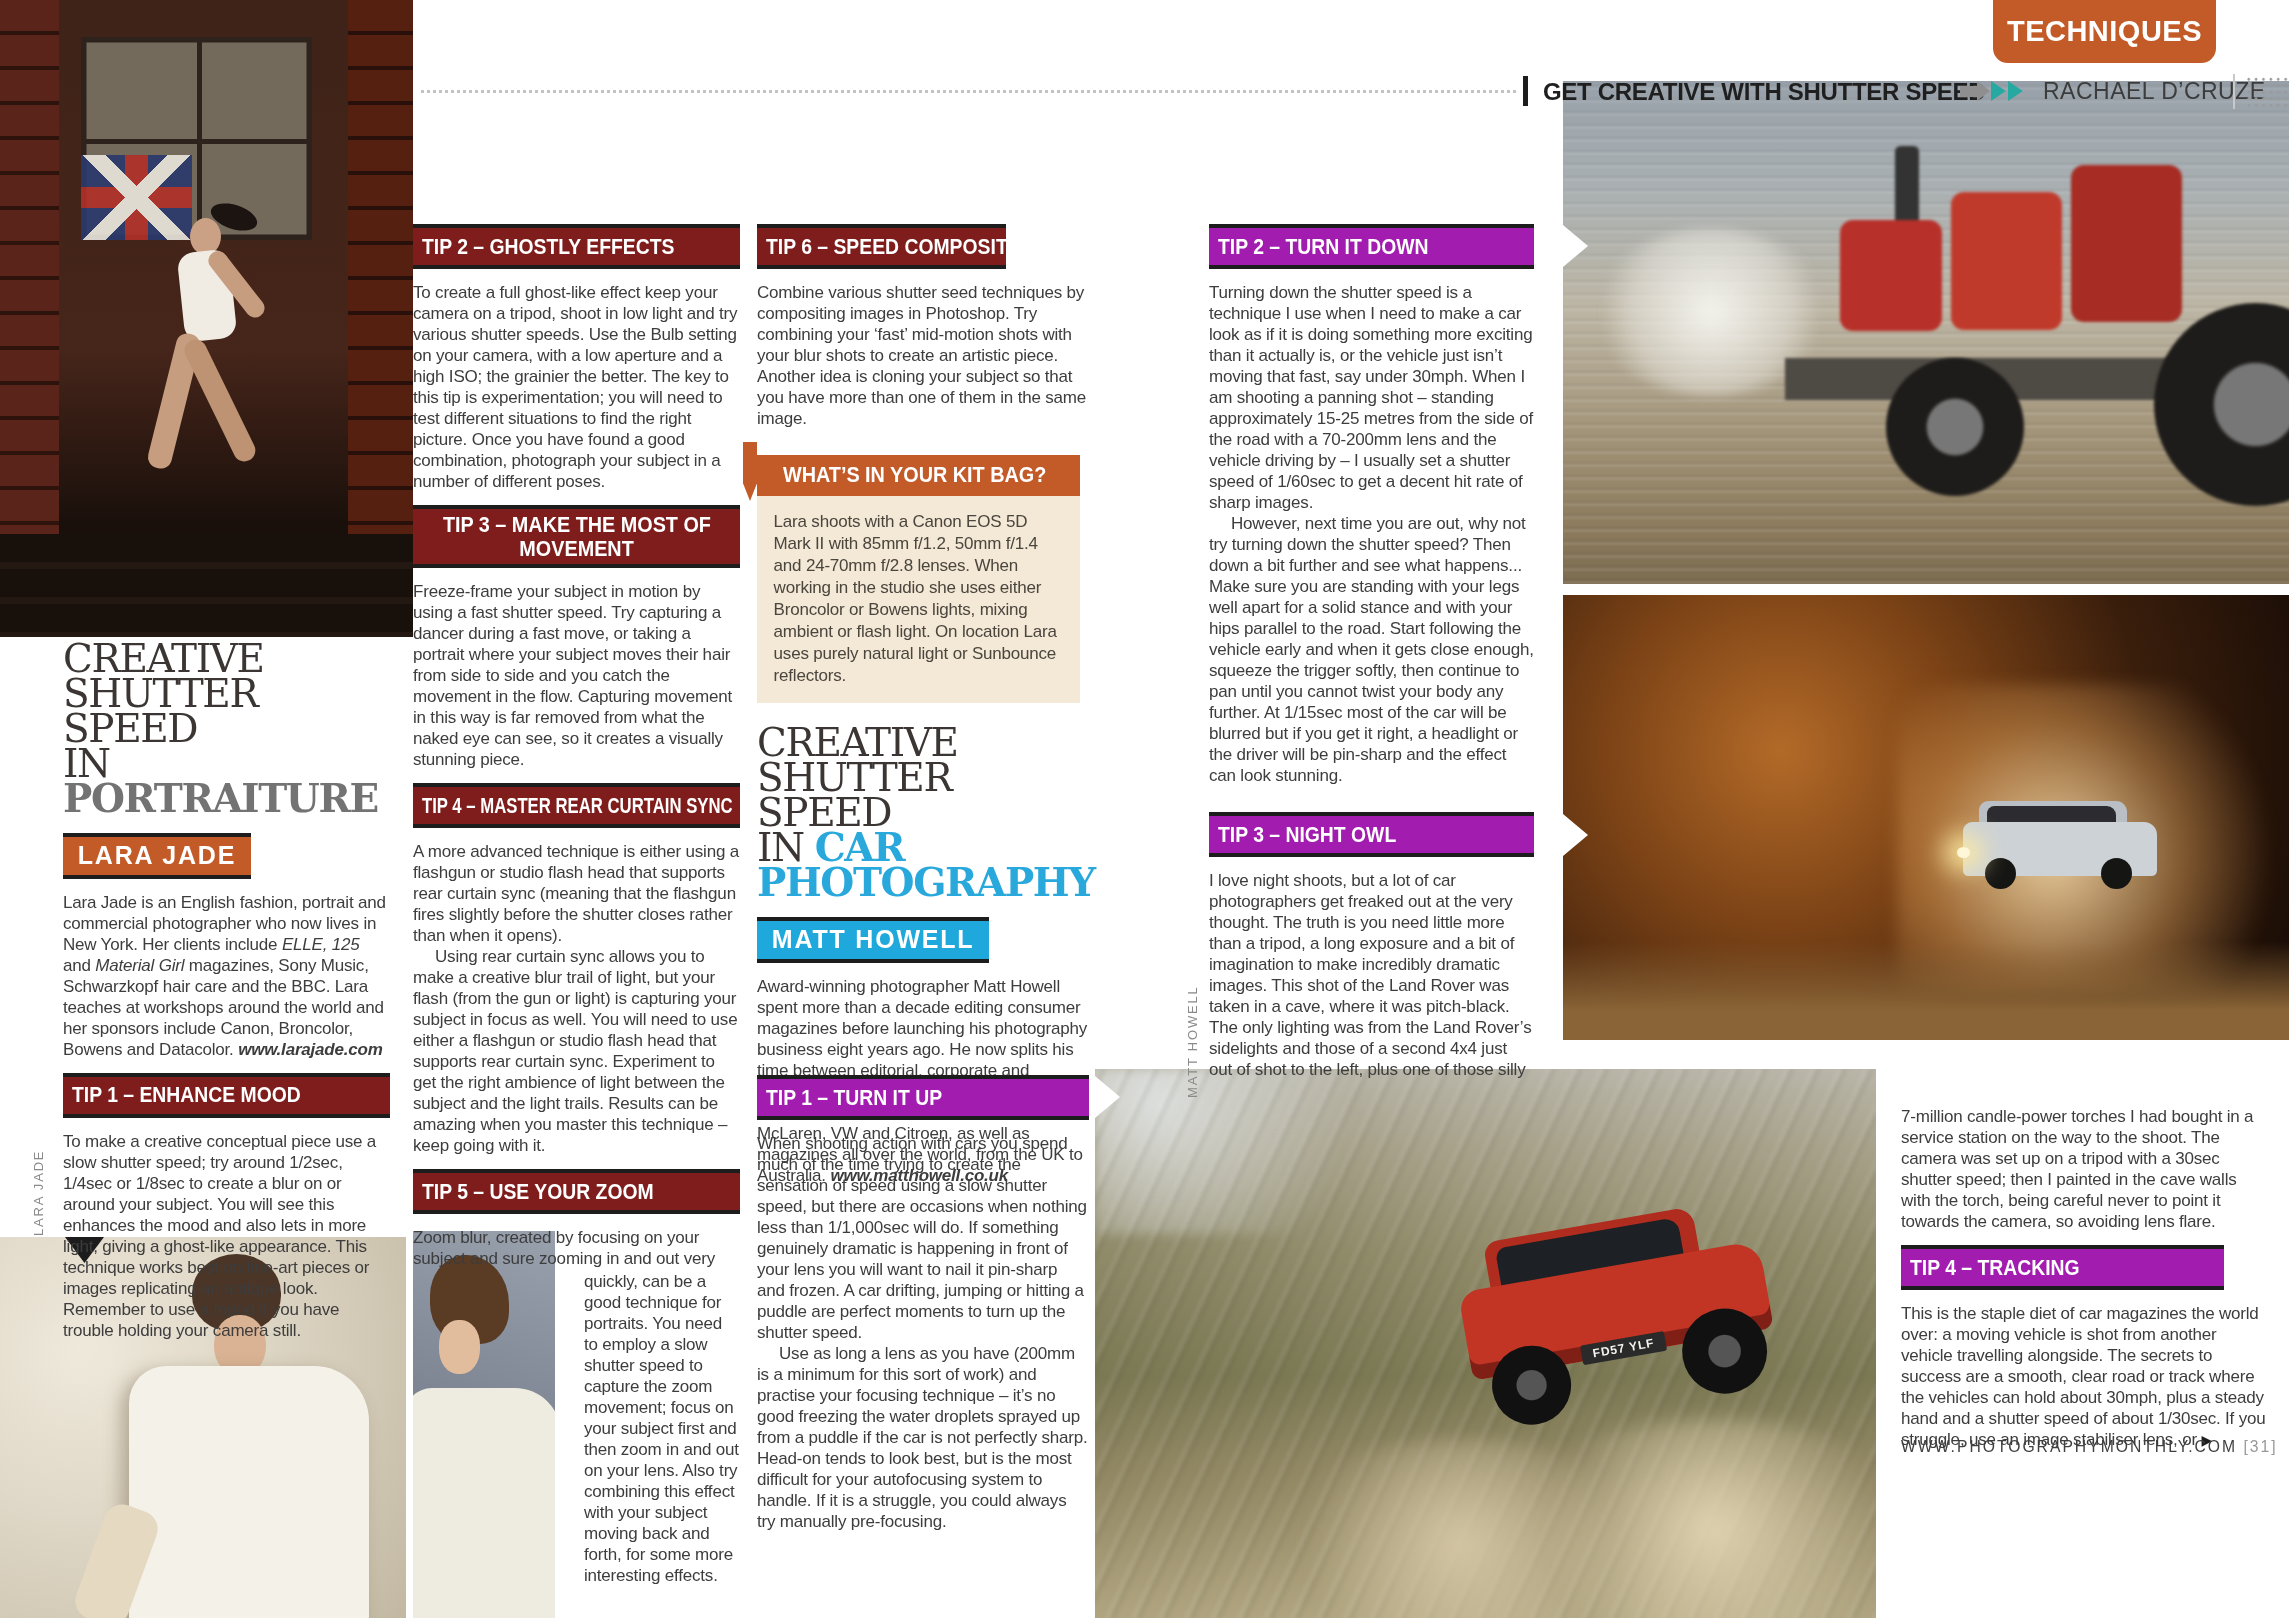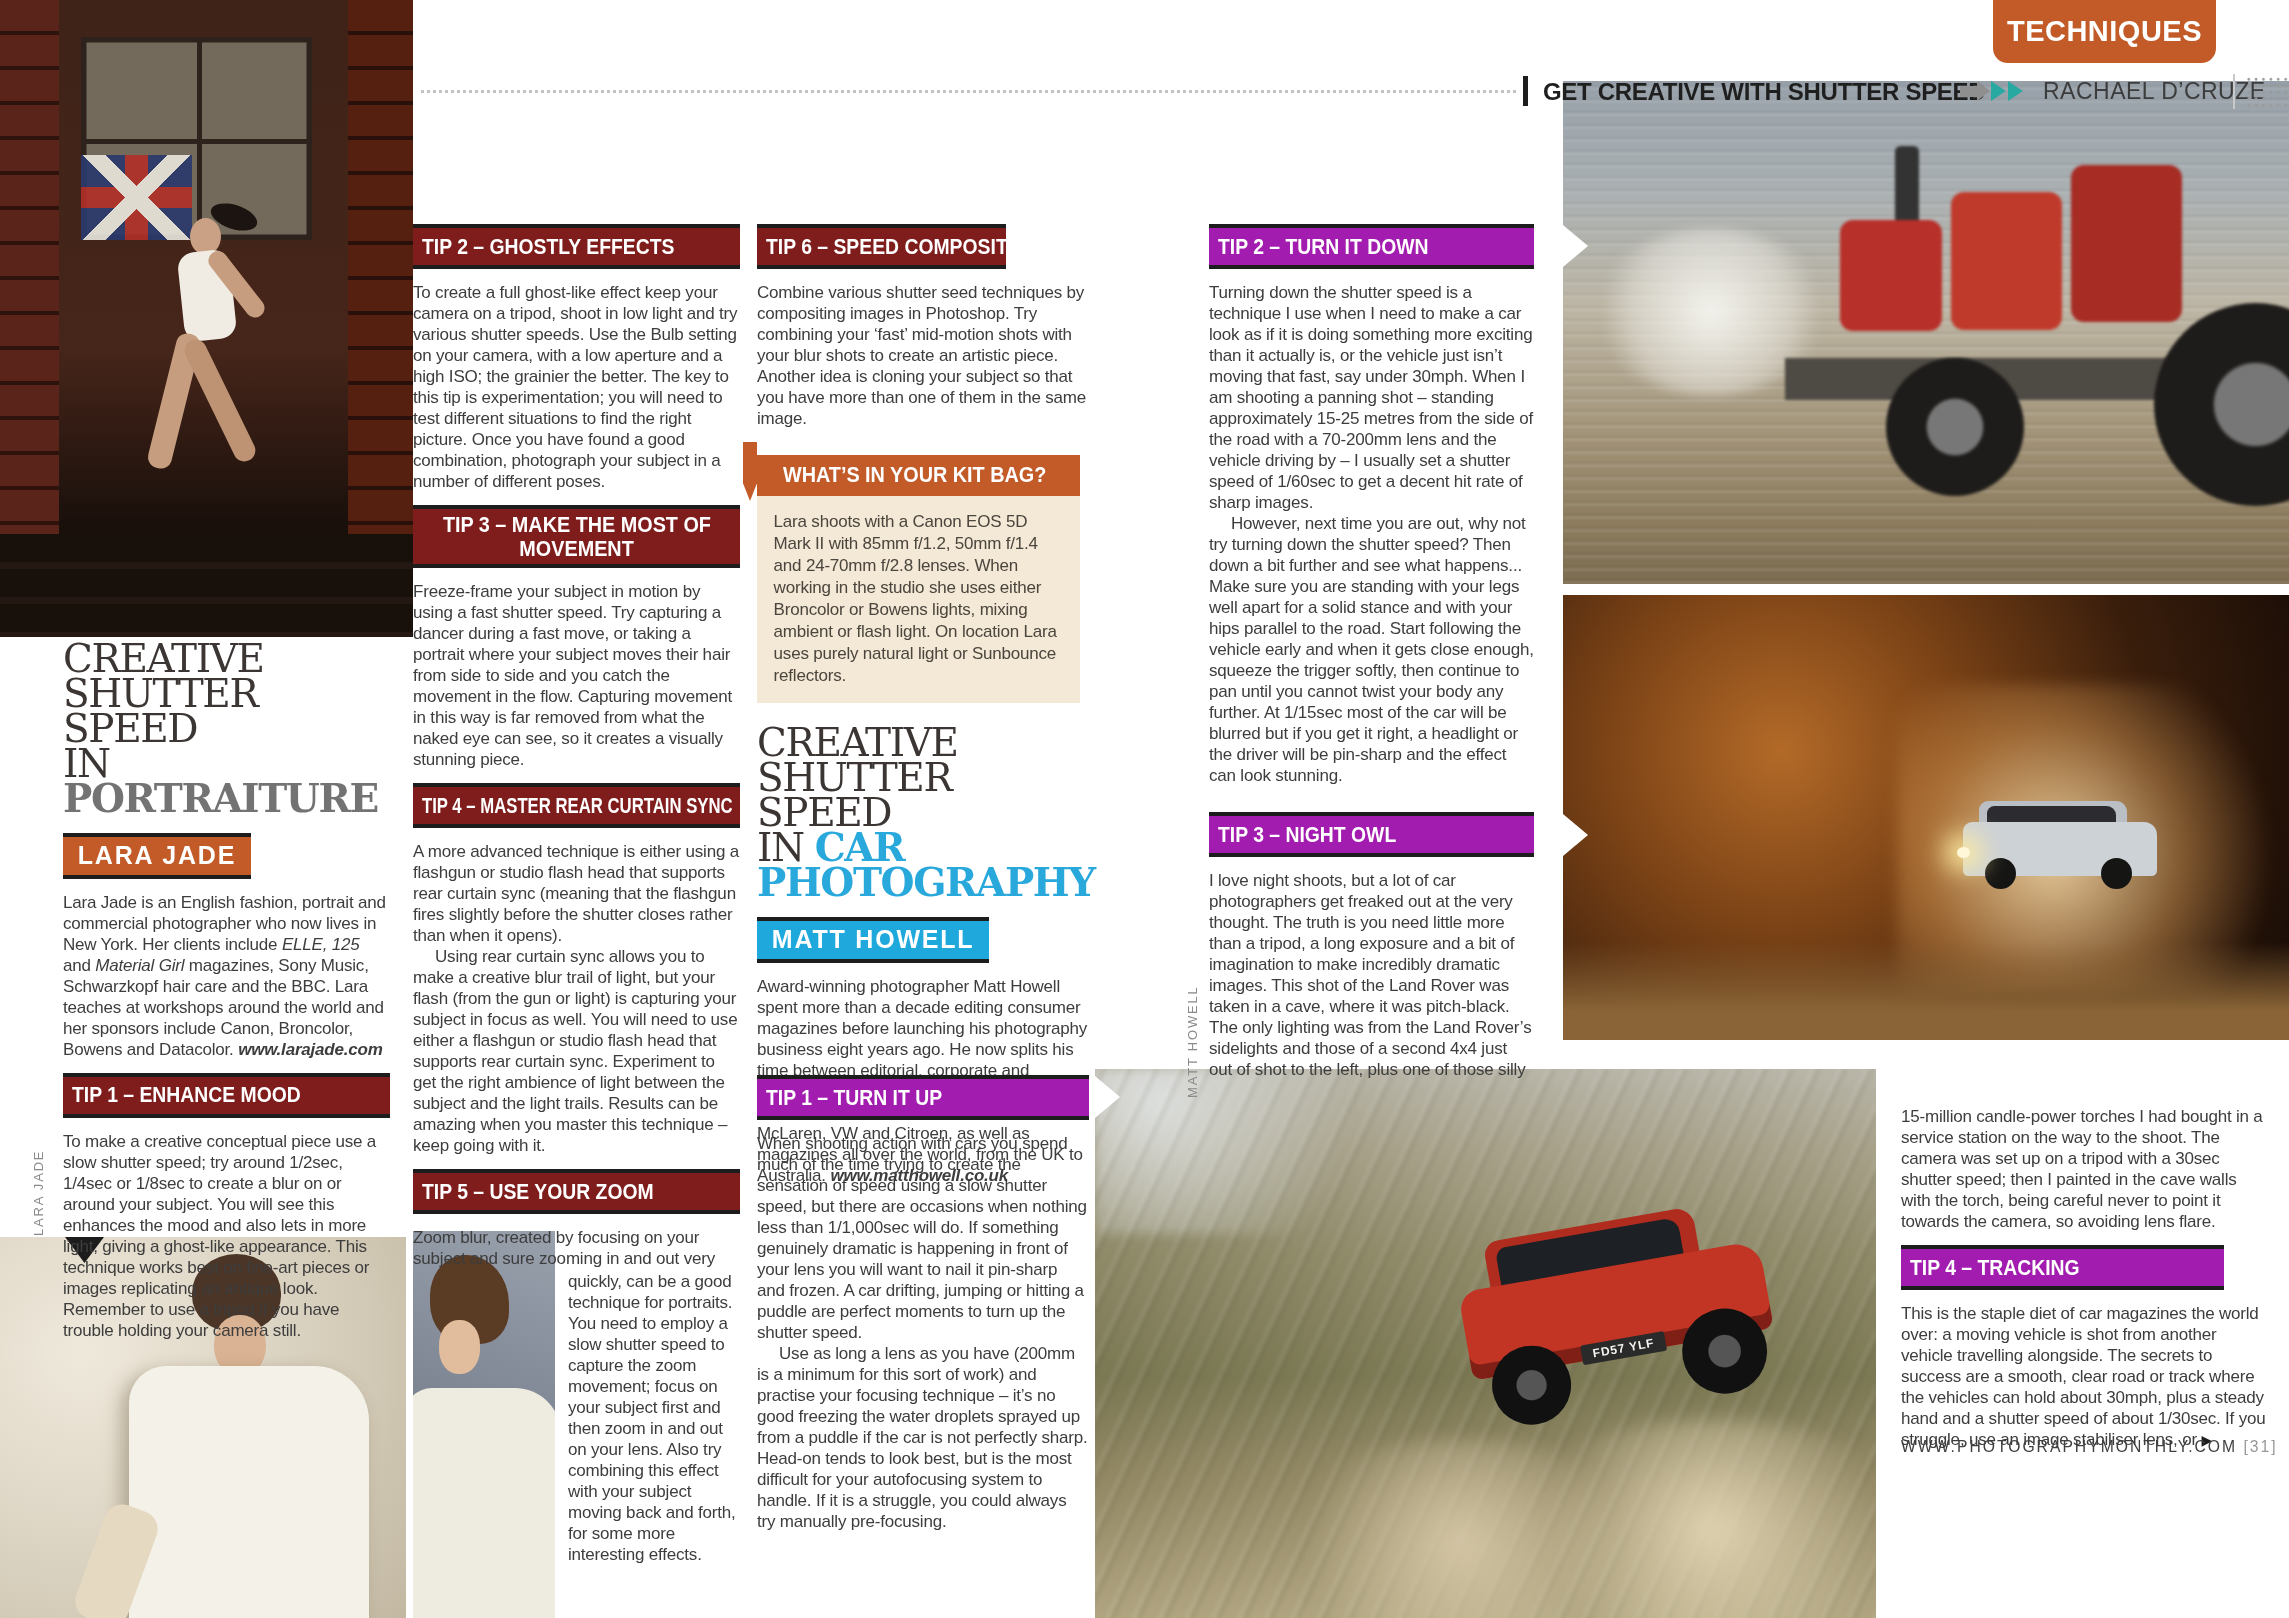--- a/index.html
+++ b/index.html
@@ -157,21 +157,21 @@
   .chevron-w{position:absolute;width:25px;height:42px;background:#fff;clip-path:polygon(0 0,100% 50%,0 100%);}
   .notch-dark{position:absolute;left:65px;top:1237px;width:39px;height:26px;background:#1c1c1c;
     clip-path:polygon(0 0,100% 0,50% 100%);}
   
   .vcredit{position:absolute;writing-mode:vertical-rl;transform:rotate(180deg);font-size:13px;
     color:#8a8a8a;letter-spacing:1.8px;}
   .footer{position:absolute;left:1901px;top:1438px;width:369px;text-align:center;font-size:15.7px;
     letter-spacing:2px;color:#3f3f3f;white-space:nowrap;}
   .footer .pg{color:#999;}
   .cont-arrow{font-size:14px;color:#1d1d1d;letter-spacing:0;}
-  .wrap-row{display:flex;}
+  .wrap-row{display:flex;gap:16px;}
   .wrap-spacer{width:155px;flex:0 0 155px;}
   .wrap-text{flex:1;}
 </style>
 </head>
 <body>
 
 <div class="photo ph-portrait">
   <div class="panel-l"></div>
   <div class="panel-r"></div>
   <div class="window"></div>
@@ -324,21 +324,21 @@
   <div class="tipbar blue first"><span>TIP 2 – TURN IT DOWN</span></div>
   <p class="body">Turning down the shutter speed is a technique I use when I need to make a car look as if it is doing something more exciting than it actually is, or the vehicle just isn’t moving that fast, say under 30mph. When I am shooting a panning shot – standing approximately 15-25 metres from the side of the road with a 70-200mm lens and the vehicle driving by – I usually set a shutter speed of 1/60sec to get a decent hit rate of sharp images.</p>
   <p class="body ind">However, next time you are out, why not try turning down the shutter speed? Then down a bit further and see what happens... Make sure you are standing with your legs well apart for a solid stance and with your hips parallel to the road. Start following the vehicle early and when it gets close enough, squeeze the trigger softly, then continue to pan until you cannot twist your body any further. At 1/15sec most of the car will be blurred but if you get it right, a headlight or the driver will be pin-sharp and the effect can look stunning.</p>
 </div>
 <div class="col col-4b">
   <div class="tipbar blue first"><span>TIP 3 – NIGHT OWL</span></div>
   <p class="body">I love night shoots, but a lot of car photographers get freaked out at the very thought. The truth is you need little more than a tripod, a long exposure and a bit of imagination to make incredibly dramatic images. This shot of the Land Rover was taken in a cave, where it was pitch-black. The only lighting was from the Land Rover’s sidelights and those of a second 4x4 just out of shot to the left, plus one of those silly</p>
 </div>
 
 <div class="col col-5">
-  <p class="body">15-million candle-power torches I had bought in a service station on the way to the shoot. The camera was set up on a tripod with a 30sec shutter speed; then I painted in the cave walls with the torch, being careful never to point it towards the camera, so avoiding lens flare.</p>
+  <p class="body">7-million candle-power torches I had bought in a service station on the way to the shoot. The camera was set up on a tripod with a 30sec shutter speed; then I painted in the cave walls with the torch, being careful never to point it towards the camera, so avoiding lens flare.</p>
   <div class="tipbar blue" style="width:305px;box-sizing:content-box;"><span>TIP 4 – TRACKING</span></div>
   <p class="body">
     <span>This is the staple diet of car magazines the world over: a moving vehicle is shot from another vehicle travelling alongside. The secrets to success are a smooth, clear road or track where the vehicles can hold about 30mph, plus a steady hand and a shutter speed of about 1/30sec. If you struggle, use an image stabiliser lens, or</span> <span class="cont-arrow">▶</span>
   </p>
 </div>
 
 <div class="vcredit" style="left:31px;top:1098px;height:138px;">LARA JADE</div>
 <div class="vcredit" style="left:1185px;top:960px;height:138px;">MATT HOWELL</div>
 <div class="footer">
   <span>WWW.PHOTOGRAPHYMONTHLY.COM</span> <span class="pg">[31]</span>

